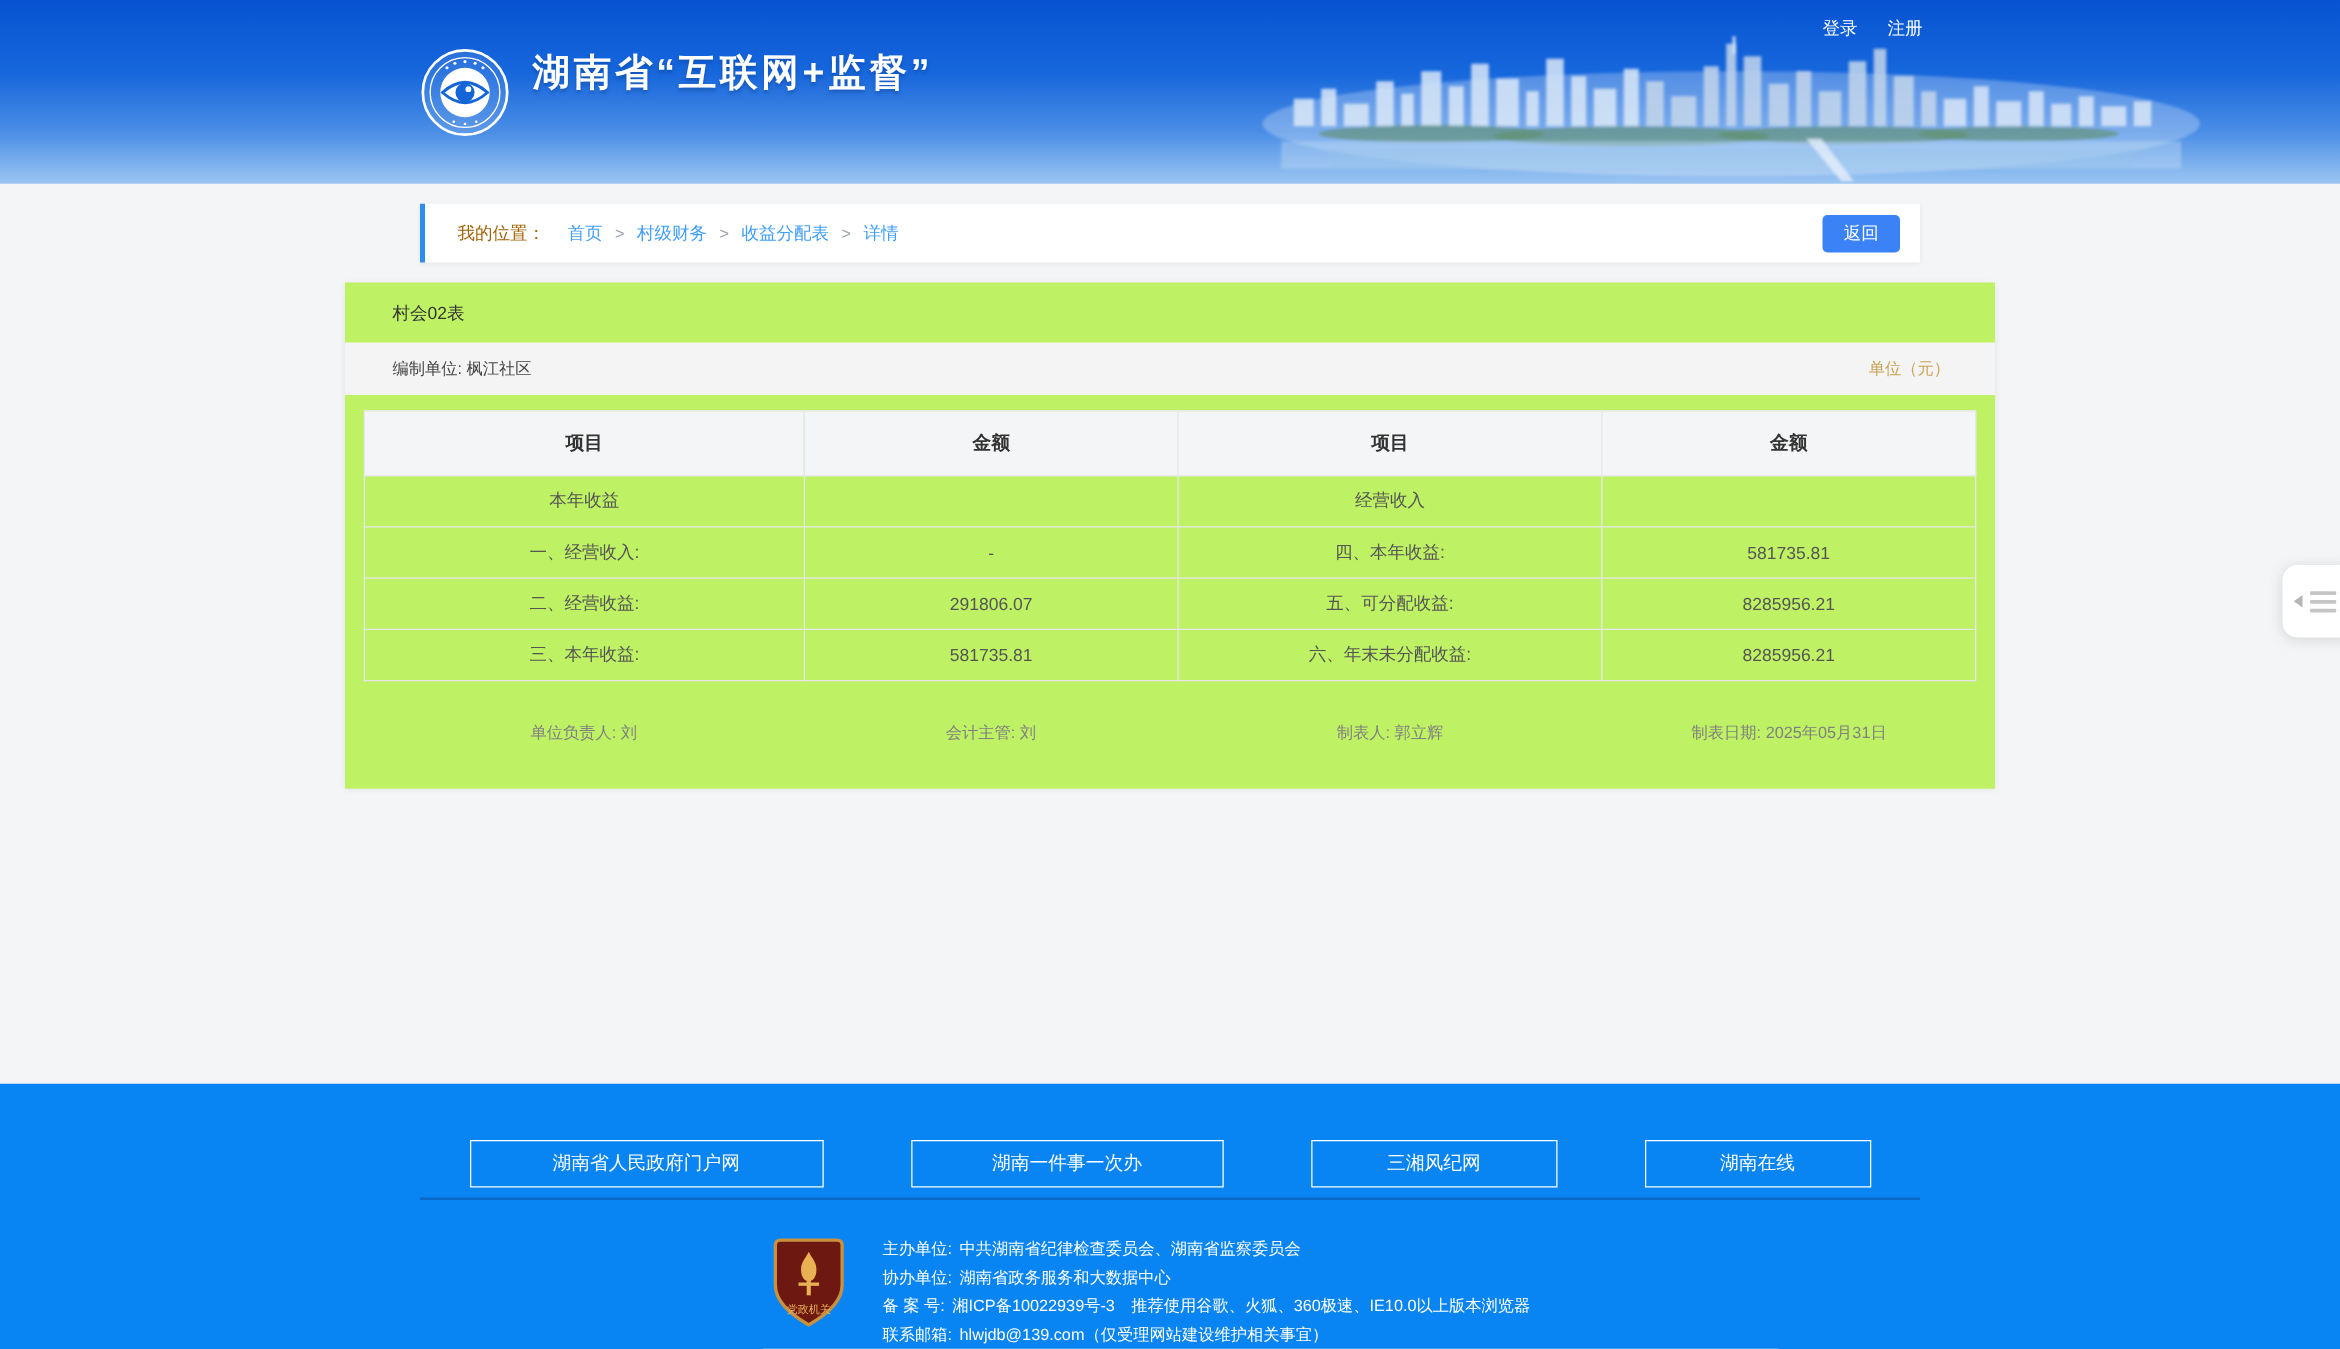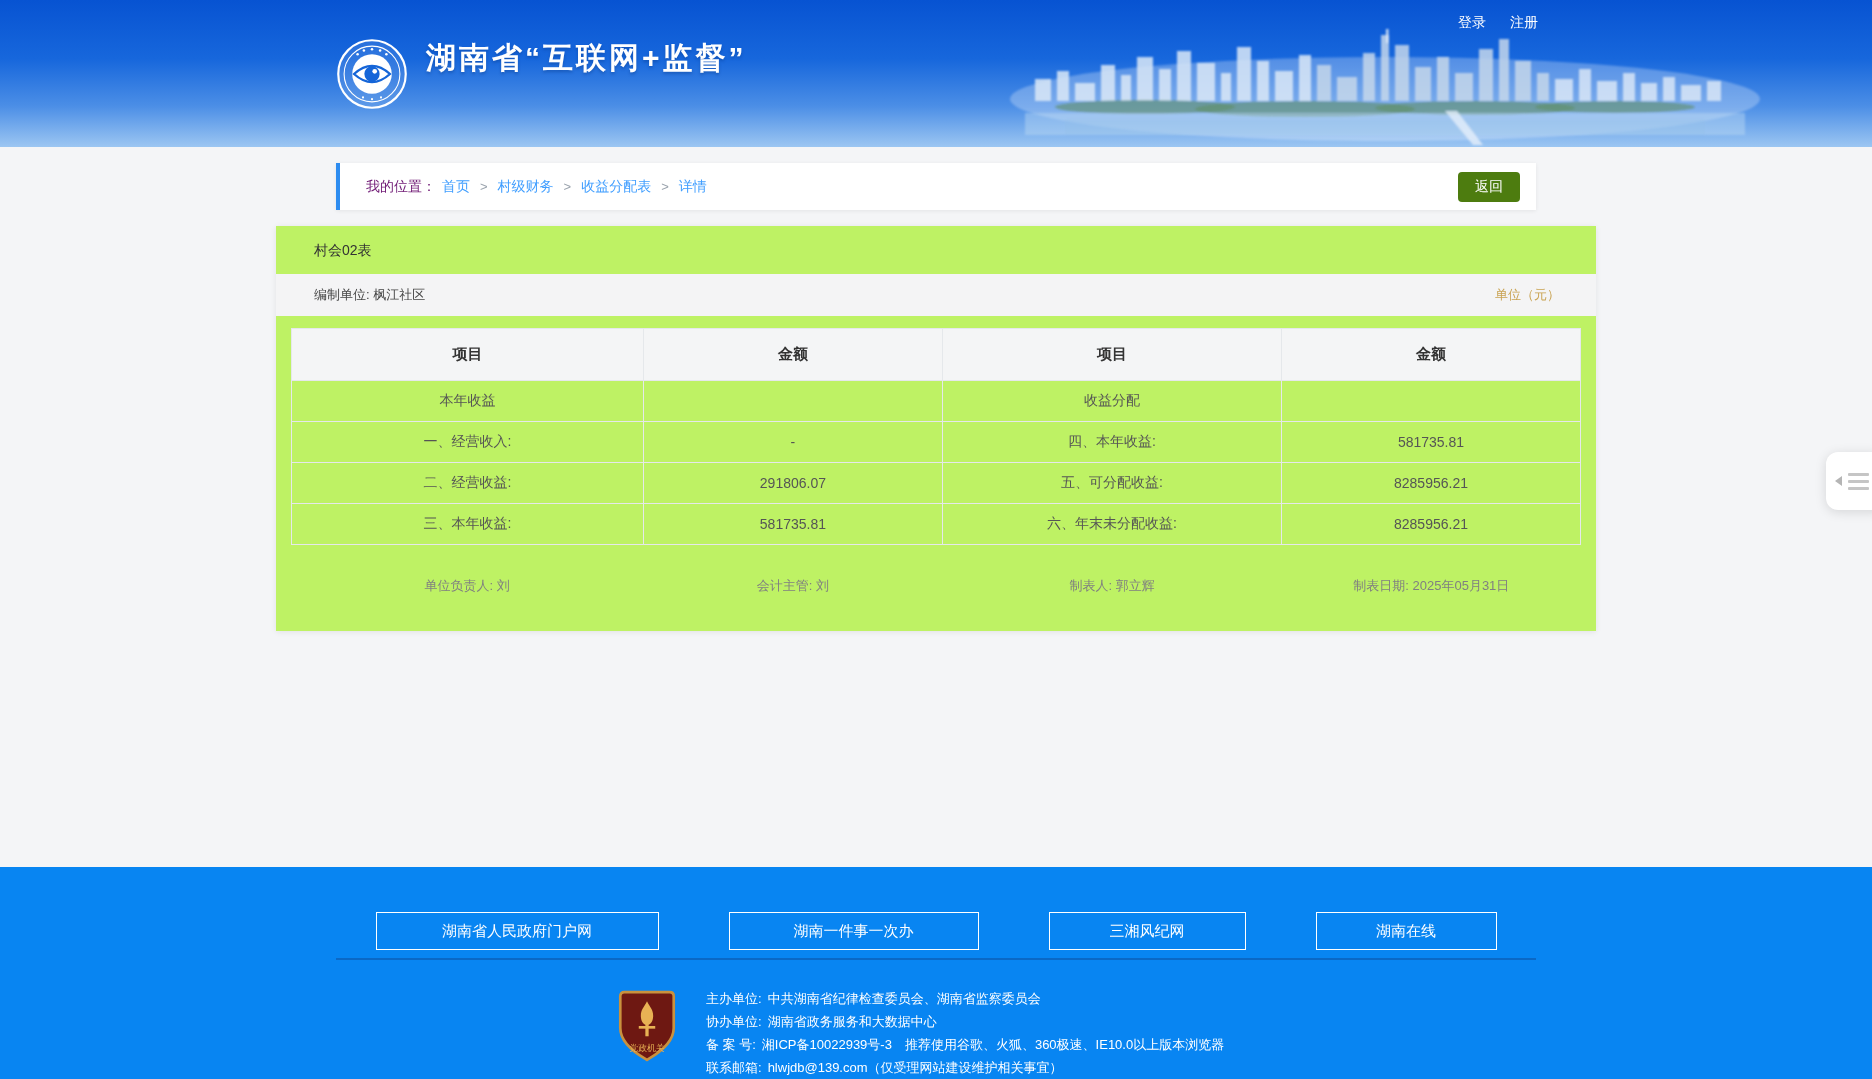--- a/index.html
+++ b/index.html
@@ -30,26 +30,26 @@
   .auth a{ color:#fff; font-size:14px; text-decoration:none; cursor:pointer; }
   
   .crumb-bar{
     width:1200px; margin:16px auto 0; background:#fff; height:47px;
     border-left:4px solid #2d8cf0;
     box-shadow:0 1px 4px rgba(0,0,0,.07);
     display:flex; align-items:center;
     padding:0 16px 0 26px;
     font-size:14px;
   }
-  .crumb-label{ color:#701a75; margin-right:2px; }
+  .crumb-label{ color:#a16207; margin-right:14px; }
   .crumb-link{ color:#409eff; text-decoration:none; cursor:pointer; margin:0 10px; }
   .crumb-link:first-of-type{ margin-left:4px; }
   .crumb-sep{ color:#9aa3ad; font-size:13px; }
   .back-btn{
-    margin-left:auto; background:#4d7c0f; color:#fff; border:none; cursor:pointer;
+    margin-left:auto; background:#3b82f6; color:#fff; border:none; cursor:pointer;
     font-size:14px; padding:6px 17px; border-radius:4px;
     font-family:inherit;
   }
   
   .card{
     width:1320px; margin:16px auto 0; background:#bef264;
     box-shadow:0 1px 6px rgba(0,0,0,.08);
     padding-bottom:36px;
   }
   .card-title{ padding:16px 38px 14px; font-size:14px; color:#333; }
@@ -242,21 +242,21 @@
         <th>项目</th>
         <th>金额</th>
         <th>项目</th>
         <th>金额</th>
       </tr>
     </thead>
     <tbody>
       <tr>
         <td>本年收益</td>
         <td class="amount"></td>
-        <td>收益分配</td>
+        <td>经营收入</td>
         <td class="amount"></td>
       </tr>
       <tr>
         <td>一、经营收入:</td>
         <td class="amount">-</td>
         <td>四、本年收益:</td>
         <td class="amount">581735.81</td>
       </tr>
       <tr>
         <td>二、经营收益:</td>

